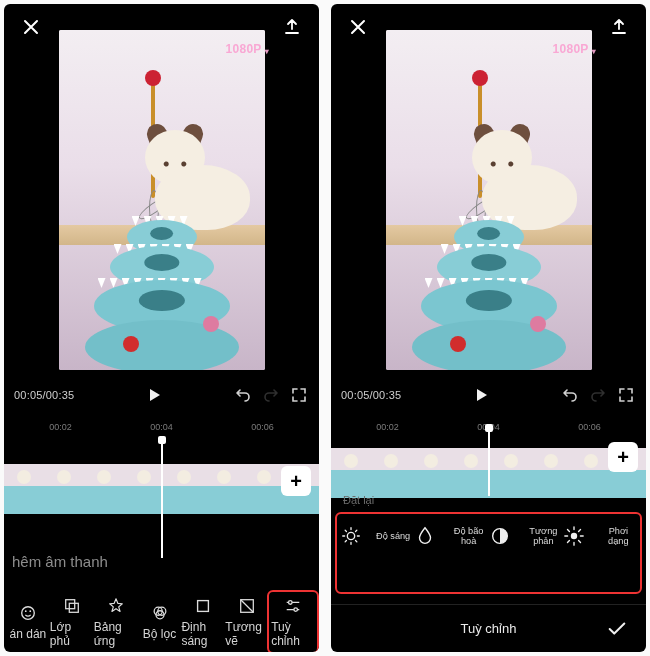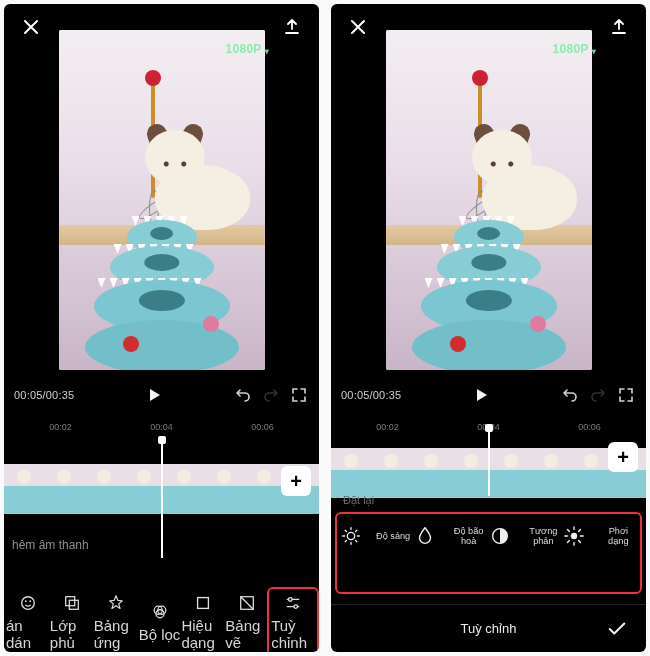--- a/index.html
+++ b/index.html
@@ -35,21 +35,21 @@
     z-index: 3;
   }
   .topbar .spacer { flex: 1; }
   .res-button {
     font-size: 12px;
     font-weight: 600;
     letter-spacing: .3px;
     display: flex;
     align-items: flex-end;
     gap: 3px;
-    color: #86efac;
+    color: #f9a8d4;
     margin-top: 44px;
   }
   .res-button .caret { font-size: 8px; opacity: .9; }
   .icon-btn {
     width: 26px; height: 26px;
     display: flex; align-items: center; justify-content: center;
     color: #fff;
   }
   
   .preview-wrap {
@@ -120,24 +120,24 @@
   .ticks{display:flex;justify-content:space-around;font-size:9px;color:#7a7a7a;padding:0 6px;height:14px;}
   .strip{position:relative;margin-top:28px;height:50px;display:flex;overflow:hidden;}
   .thumb{flex:0 0 40px;height:50px;background:linear-gradient(180deg,#e9dfe6 0 45%,#88cdd6 45% 100%);position:relative;}
   .thumb::after{content:"";position:absolute;left:50%;top:6px;transform:translateX(-50%);width:14px;height:14px;border-radius:50%;background:#f3ede1;}
   .playhead{position:absolute;top:18px;left:50%;width:2px;height:120px;background:#fff;transform:translateX(-50%);}
   .playhead::before{content:"";position:absolute;left:-3px;top:-2px;width:8px;height:8px;border-radius:2px;background:#fff;}
   .add-btn{position:absolute;right:8px;top:46px;width:30px;height:30px;border-radius:6px;background:#fff;color:#000;display:flex;align-items:center;justify-content:center;font-size:20px;font-weight:700;}
 
   
   .left-toolbar{position:absolute;left:0;right:0;bottom:0;height:60px;display:flex;align-items:center;padding:0 2px;}
-  .tool{flex:1;display:flex;flex-direction:column;align-items:center;gap:4px;color:#d5d5d5;font-size:15px;min-width:0;}
+  .tool{flex:1;display:flex;flex-direction:column;align-items:center;gap:4px;color:#d5d5d5;font-size:12px;min-width:0;}
   .tool .ti{width:20px;height:20px;display:flex;align-items:center;justify-content:center;}
   .tool.hl{outline:2px solid #e33;border-radius:4px;padding:4px 2px;}
-  .left-audio-hint{position:absolute;left:0;bottom:94px;color:#8d8d8d;font-size:12px;padding:6px 8px;}
+  .left-audio-hint{position:absolute;left:0;bottom:76px;color:#8d8d8d;font-size:15px;padding:6px 8px;}
 
   
   .adjust-row{position:absolute;left:6px;right:6px;bottom:60px;height:78px;outline:2px solid #e33;border-radius:4px;display:flex;align-items:flex-start;padding:10px 2px 0;}
   .adj{flex:1;display:flex;flex-direction:row;align-items:center;gap:13px;color:#ddd;font-size:9.2px;text-align:center;min-width:0;}
   .adj .ai{width:24px;height:24px;display:flex;align-items:center;justify-content:center;}
   .reset-label{position:absolute;left:12px;bottom:146px;font-size:11px;color:#6a6a6a;}
   .confirm-bar{position:absolute;left:0;right:0;bottom:0;height:48px;display:flex;align-items:center;justify-content:center;border-top:1px solid #222;}
   .confirm-bar .title{color:#eaeaea;font-size:13px;}
   .confirm-bar .check{position:absolute;right:18px;top:50%;transform:translateY(-50%);}
 
@@ -311,30 +311,30 @@
           </svg>
         </div>
       <span>Bộ lọc</span>
     </div>
     <div class="tool">
       <div class="ti">
           <svg width="18" height="18" viewBox="0 0 20 20">
             <rect x="4" y="4" width="12" height="12" stroke="#ddd" stroke-width="1.5" fill="none"></rect>
           </svg>
         </div>
-      <span>Hiệu dạng</span>
+      <span>Định sáng</span>
     </div>
     <div class="tool">
       <div class="ti">
           <svg width="18" height="18" viewBox="0 0 20 20">
             <rect x="3" y="3" width="14" height="14" stroke="#ddd" stroke-width="1.4" fill="none"></rect>
             <path d="M3 3l14 14" stroke="#ddd" stroke-width="1.4"></path>
           </svg>
         </div>
-      <span>Bảng vẽ</span>
+      <span>Tương vẽ</span>
     </div>
     <div class="tool hl">
       <div class="ti">
           <svg width="18" height="18" viewBox="0 0 20 20">
             <path d="M3 6h14M3 14h14" stroke="#ddd" stroke-width="1.6"></path>
             <circle cx="7" cy="6" r="2" fill="#000" stroke="#ddd" stroke-width="1.5"></circle>
             <circle cx="13" cy="14" r="2" fill="#000" stroke="#ddd" stroke-width="1.5"></circle>
           </svg>
         </div>
       <span>Tuỳ chỉnh</span>

